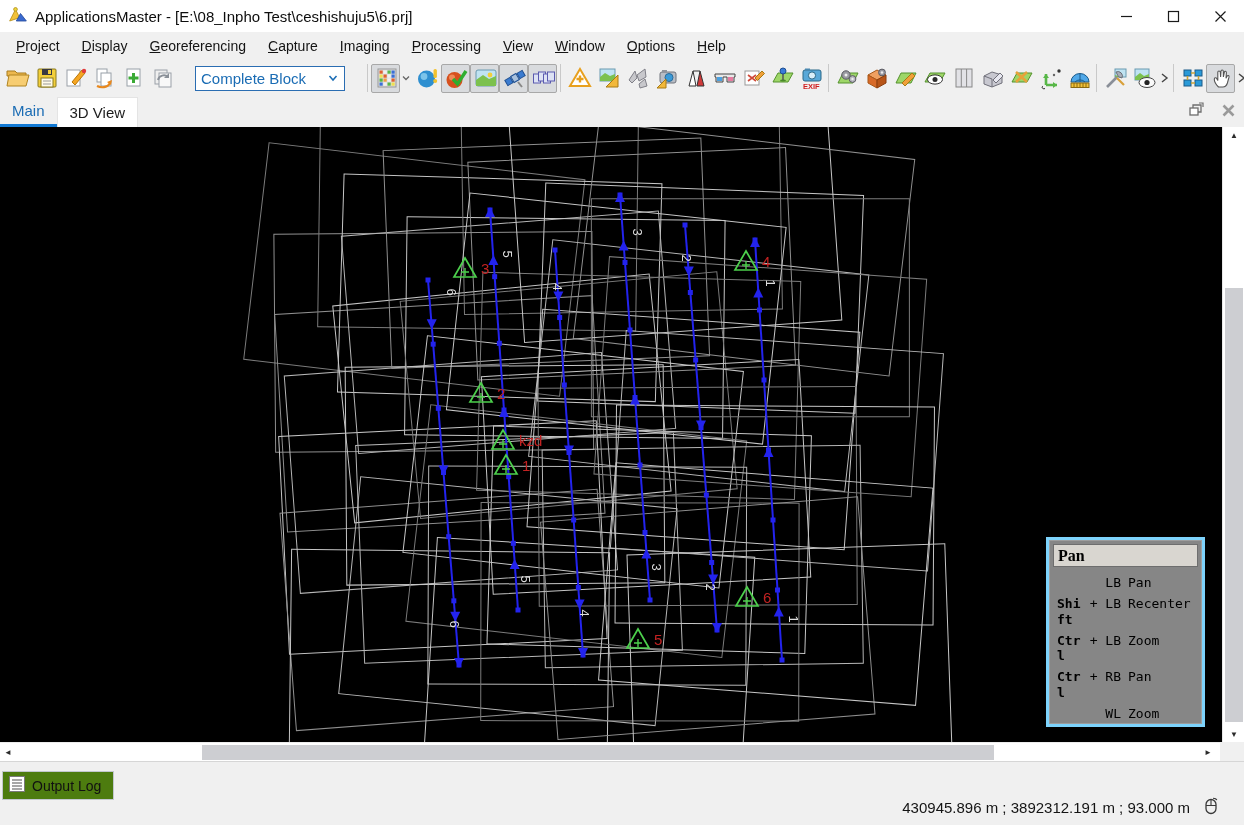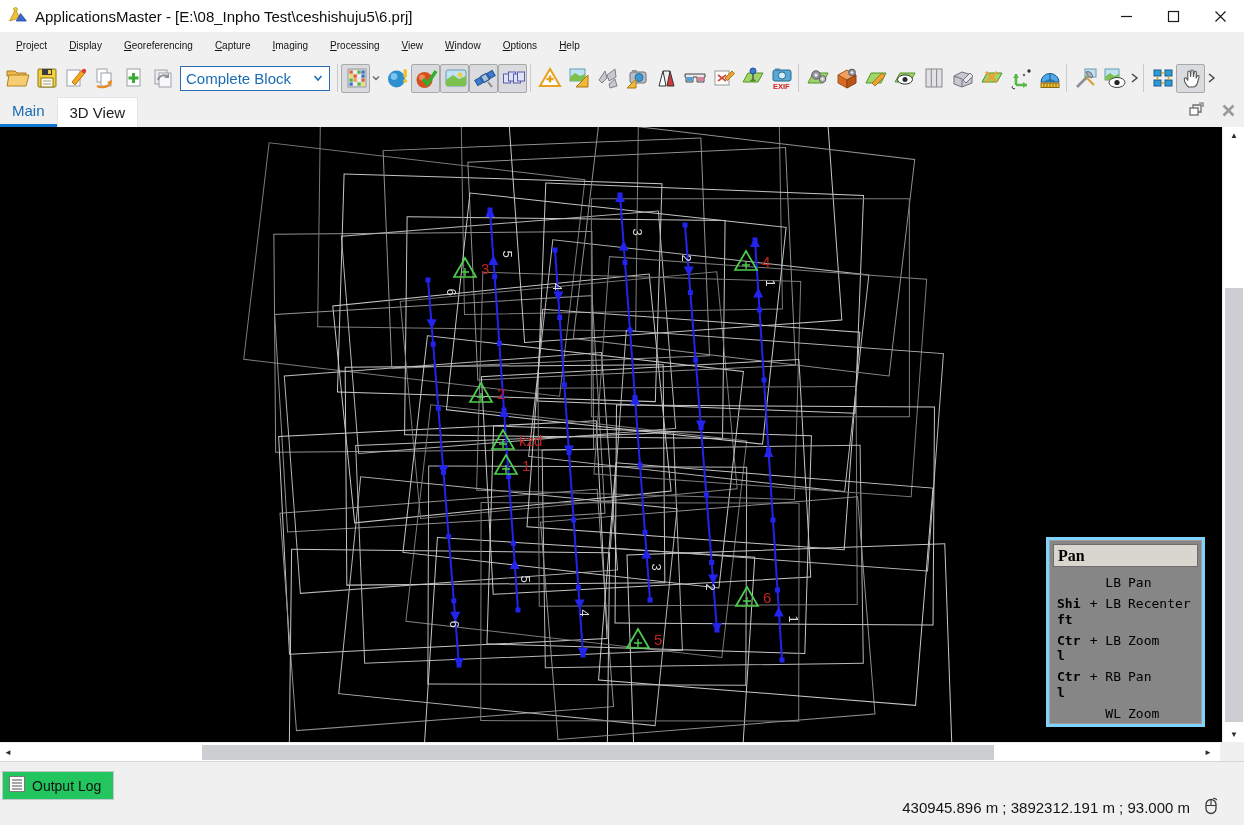--- a/index.html
+++ b/index.html
@@ -9,34 +9,34 @@
 
   
   .titlebar{height:32px;background:#ffffff;display:flex;align-items:center;position:relative}
   .app-icon{width:20px;height:20px;margin-left:8px;flex:0 0 auto}
   .title-text{font-size:15px;color:#0d0d0d;margin-left:7px;white-space:nowrap}
   .win-controls{margin-left:auto;display:flex;height:32px}
   .win-btn{width:47px;height:32px;display:flex;align-items:center;justify-content:center}
 
   
   .menubar{height:27px;background:#f0f0f0;display:flex;align-items:center;padding-left:5px}
-  .menu-item{padding:3px 11px;font-size:10px;color:#141414;white-space:nowrap}
+  .menu-item{padding:3px 11px;font-size:14px;color:#141414;white-space:nowrap}
   .menu-item u{text-decoration:underline}
 
   
   .toolbar{height:38px;background:#f0f0f0;display:flex;align-items:center;padding-left:2px;
            flex-wrap:nowrap;overflow:hidden}
   .tb-btn{width:29px;height:29px;min-width:29px;display:flex;align-items:center;justify-content:flex-end;
           border:1px solid transparent;border-radius:2px;background:transparent}
   .tb-btn.pressed{background:#d9dbde;border-color:#a8a8a8}
   .tb-btn svg{display:block}
   .tb-chevron{width:12px;min-width:12px;height:29px;display:flex;align-items:center;justify-content:center}
   .tb-sep{width:1px;min-width:1px;height:28px;background:#c9c9c9;margin:0 3px}
   .dropdown{width:150px;min-width:150px;height:25px;border:1px solid #2a6db2;background:#fff;color:#1a6cb4;
-            font-size:15px;display:flex;align-items:center;padding:0 5px;margin:0 4px}
+            font-size:15px;display:flex;align-items:center;padding:0 5px;margin:0 19px}
   .dropdown .dd-label{flex:1;white-space:nowrap;overflow:hidden}
   .overflow-btn{width:12px;min-width:12px;height:29px;display:flex;align-items:center;justify-content:center}
 
   
   .tabbar{height:30px;background:#f0f0f0;display:flex;align-items:stretch;position:relative}
   .tab{padding:0 12px;font-size:15px;display:flex;align-items:center}
   .tab.active{color:#1a6cb4;border-bottom:3px solid #1279d3;background:#f0f0f0}
   .tab.inactive{background:#ffffff;color:#1c1c1c;border:1px solid #e4e4e4;border-bottom:none}
   .mdi-controls{position:absolute;right:6px;top:3px;display:flex;gap:12px;align-items:center}
   .mdi-btn{width:20px;height:20px;display:flex;align-items:center;justify-content:center}
@@ -68,21 +68,21 @@
   
   .hscrollrow{height:19px;display:flex}
   .hscroll{position:relative;width:1220px;height:19px;background:#ffffff;border-top:1px solid #ececec}
   .hs-arrow{position:absolute;top:0;width:16px;height:19px;display:flex;align-items:center;justify-content:center;
             font-size:8px;color:#2b2b2b}
   .hthumb{position:absolute;left:202px;top:2px;width:792px;height:15px;background:#cdced2}
   .hcorner{width:24px;height:19px;background:#f0f0f0}
 
   
   .bottom{height:62px;background:#f0f0f0;border-top:1px solid #d6d6d6;position:relative}
-  .outputlog{position:absolute;left:2px;top:9px;height:29px;background:#22c55e;border:1px solid #c2c7ce;
+  .outputlog{position:absolute;left:2px;top:9px;height:29px;background:#4d7c0f;border:1px solid #c2c7ce;
              display:flex;align-items:center;gap:6px;padding:0 12px 0 5px;font-size:14px;color:#111}
   .statusline{position:absolute;right:26px;bottom:5px;display:flex;align-items:center;gap:14px;
               font-size:15px;color:#141414}
 </style>
 </head>
 <body>
 
 <div class="titlebar">
   <span class="app-icon">
     <svg viewBox="0 0 24 24" width="20" height="20">

